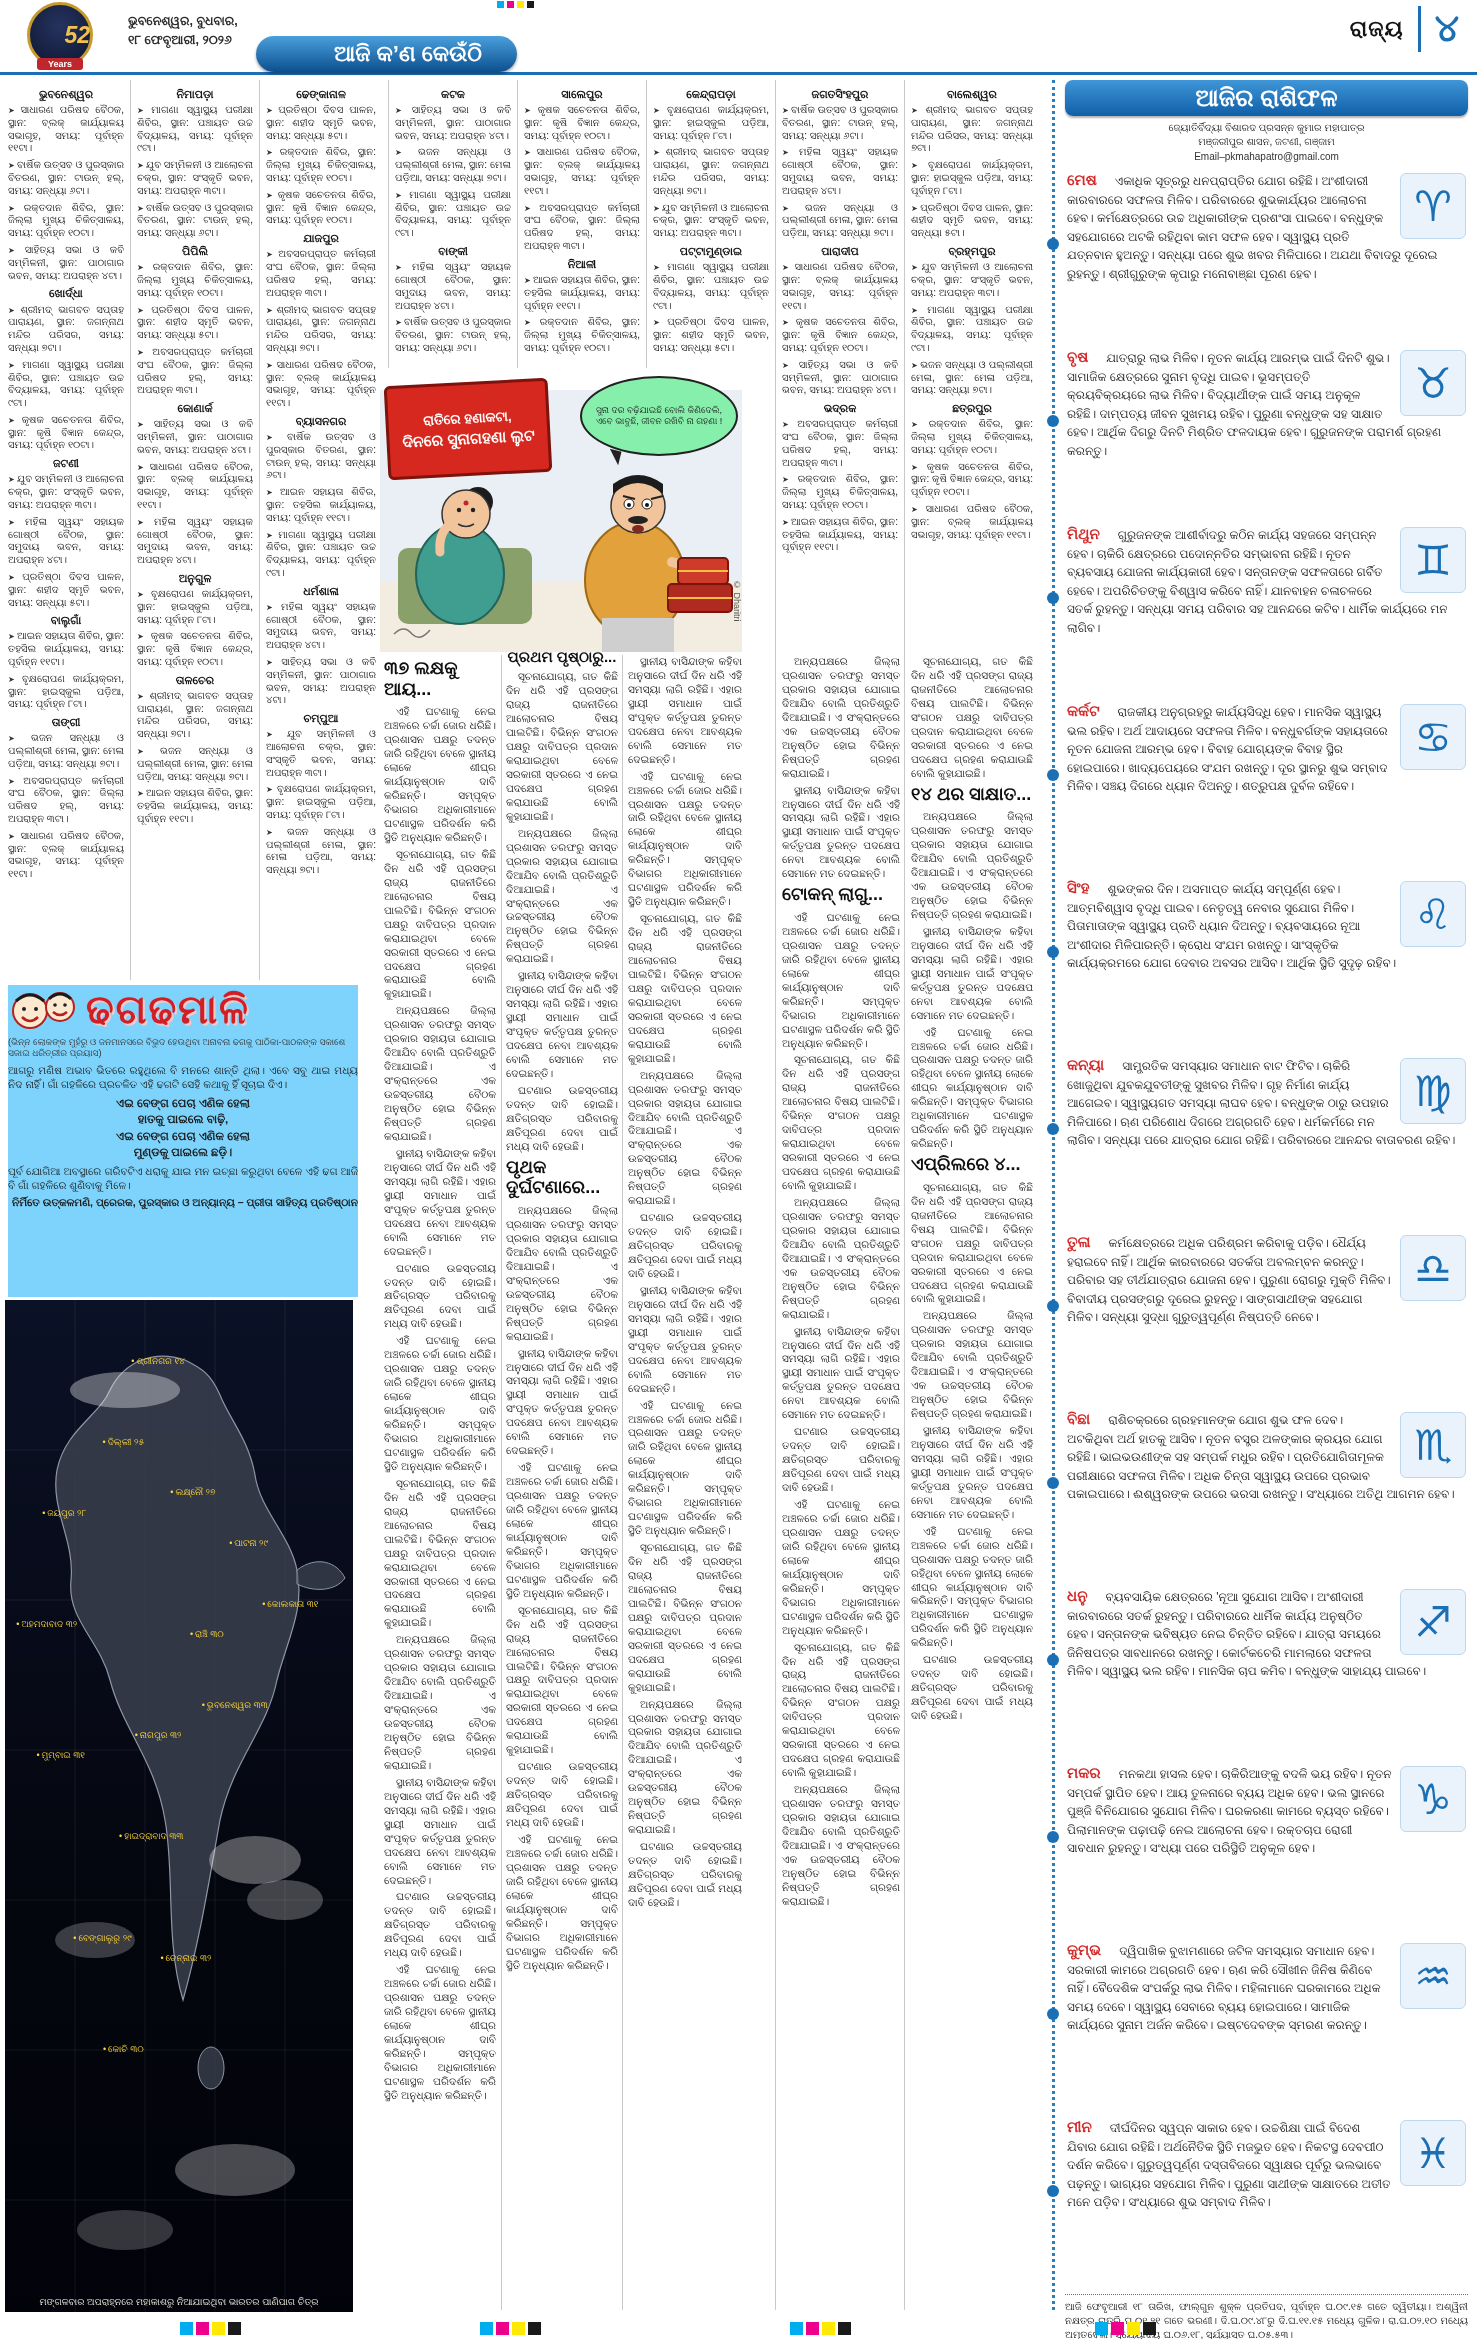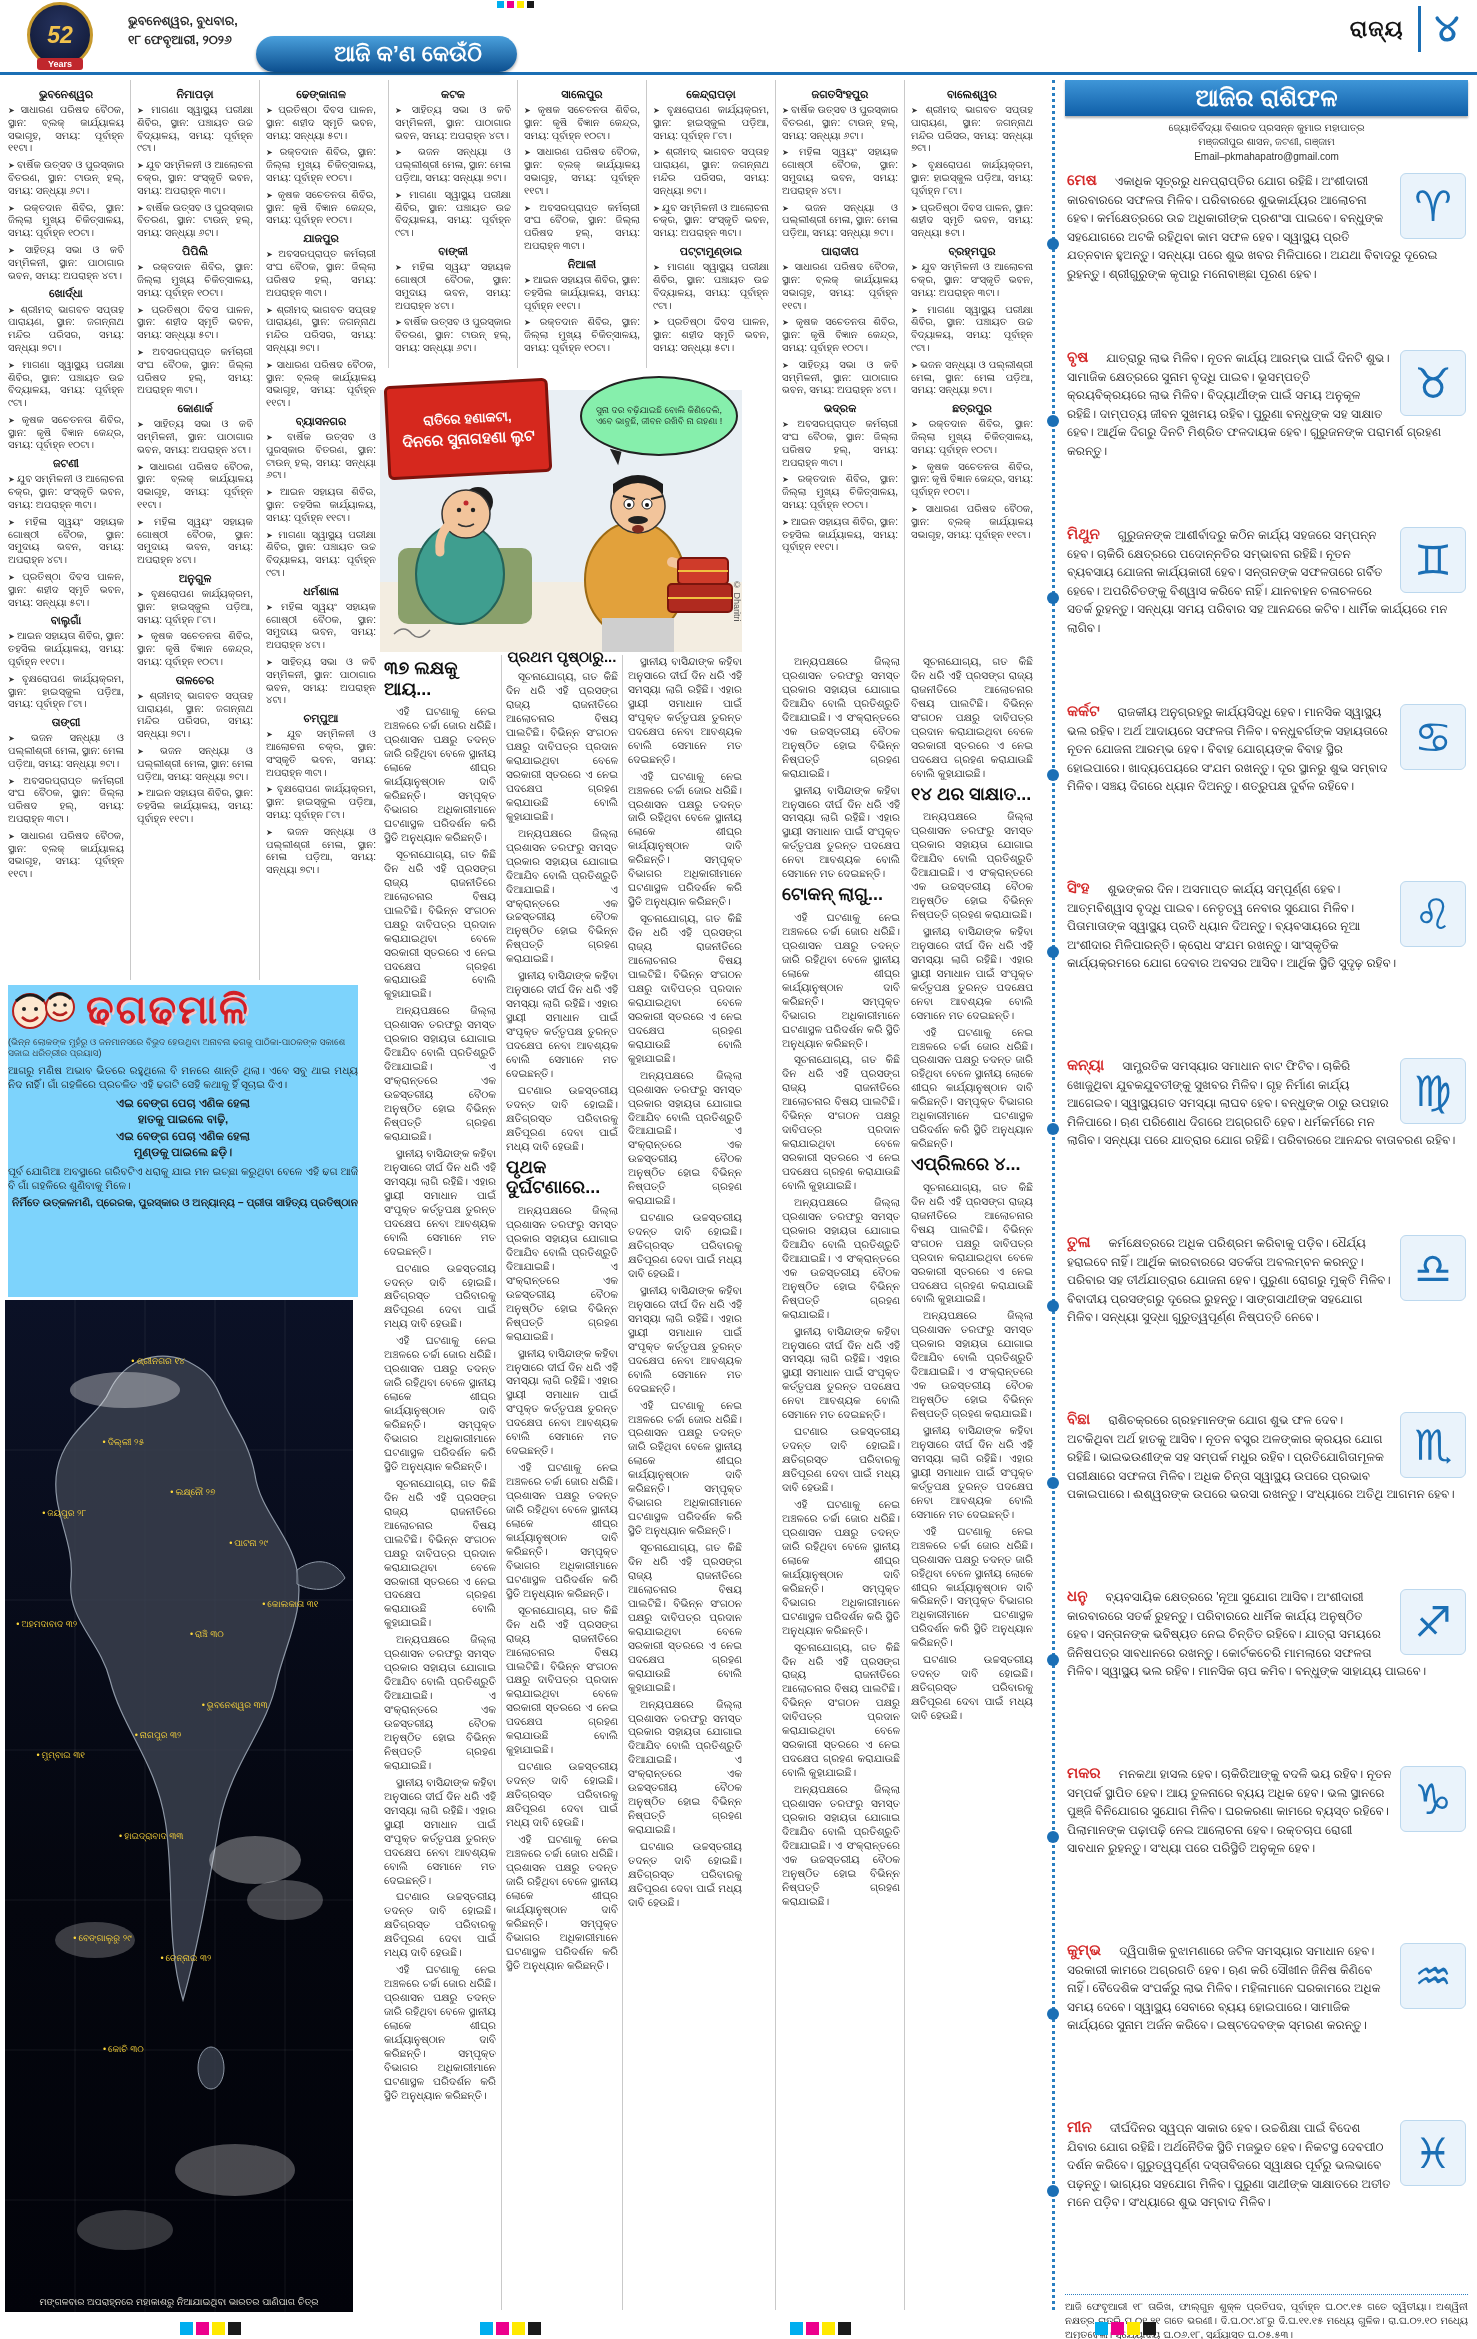--- a/index.html
+++ b/index.html
@@ -2,21 +2,21 @@
 <html><head>
 <meta charset="utf-8">
 <style>
   html,body{margin:0;padding:0;background:#e9e9e9;}
   .page{position:relative;width:1477px;height:2339px;background:#ffffff;margin:0 auto;overflow:hidden;
         font-family:"Liberation Sans","DejaVu Sans",sans-serif;color:#1a1a1a;}
   
   .masthead{position:absolute;left:0;top:0;width:1477px;height:72px;}
   .logo{position:absolute;left:26px;top:2px;width:68px;text-align:center;}
   .logo-ring{width:60px;height:60px;margin:0 auto;border-radius:50%;border:3px solid #c79a2e;
-             background:radial-gradient(circle at 50% 35%,#26335f,#0d1530);display:flex;align-items:center;justify-content:center;}
+             background:radial-gradient(circle at 50% 35%,#26335f,#0d1530);display:flex;align-items:center;justify-content:flex-end;}
   .logo-52{color:#f2c24d;font-size:23px;font-weight:bold;font-style:italic;}
   .logo-years{margin:-10px auto 0;width:46px;background:#c0272d;color:#fff;font-size:9px;font-weight:bold;
               border-radius:3px;padding:1px 0;position:relative;}
   .dateline{position:absolute;left:128px;top:12px;font-size:12.5px;font-weight:bold;color:#2b2b2b;line-height:1.55;}
   .mast-right{position:absolute;right:18px;top:6px;display:flex;align-items:center;gap:14px;}
   .section-name{font-size:22px;font-weight:bold;color:#141414;letter-spacing:1px;}
   .mast-div{width:3px;height:46px;background:#1b6fb5;}
   .page-num{font-size:38px;font-weight:bold;color:#1b6fb5;}
   .mast-rule{position:absolute;left:0;top:72px;width:1477px;height:3px;background:#1b6fb5;}
   
@@ -60,21 +60,21 @@
   
   .sat{position:absolute;left:5px;top:1300px;width:348px;height:1012px;background:linear-gradient(#0b1126,#04060e 60%,#02030a);
        z-index:3;overflow:hidden;}
   .sat svg{position:absolute;left:0;top:0;}
   .sat-label{position:absolute;color:#ffd83a;font-size:9px;white-space:nowrap;transform:translate(-50%,-50%);z-index:2;}
   .sat-label:before{content:"•";color:#ffd83a;margin-right:2px;}
   .sat-caption{position:absolute;left:0;bottom:4px;width:100%;text-align:center;color:#f2efe2;font-size:9.5px;z-index:2;}
   
   .horo{position:absolute;left:1052px;top:80px;width:416px;height:2230px;border-left:3px dotted #2a7fc1;
         padding-left:10px;box-sizing:border-box;z-index:1;}
-  .horo-header{height:36px;border-radius:0;background:linear-gradient(#3f96d8,#0f5fa8);display:flex;align-items:center;
+  .horo-header{height:36px;border-radius:8px;background:linear-gradient(#3f96d8,#0f5fa8);display:flex;align-items:center;
         justify-content:center;box-shadow:0 2px 2px rgba(0,0,0,.3);}
   .horo-header span{color:#fff;font-size:24px;font-weight:bold;}
   .horo-intro{font-size:10px;text-align:center;line-height:1.4;margin:5px 0 2px;color:#222;}
   .horo-email{font-size:10px;text-align:center;color:#333;margin-bottom:4px;}
   .sign{position:relative;min-height:168px;padding:5px 2px 4px 2px;}
   .sign .dot{position:absolute;left:-18px;top:72px;width:12px;height:12px;border-radius:50%;background:#1b6fb5;}
   .sign-icon{float:right;width:64px;height:64px;margin:2px 0 4px 8px;background:#eaf3fb;border:1px solid #bcd8ee;
         border-radius:6px;display:flex;align-items:center;justify-content:center;}
   .sign-icon .sym{font-size:42px;color:#1b6fb5;font-family:"DejaVu Sans",sans-serif;}
   .sign-name{color:#d42a2a;font-size:15px;font-weight:bold;margin-right:6px;}

